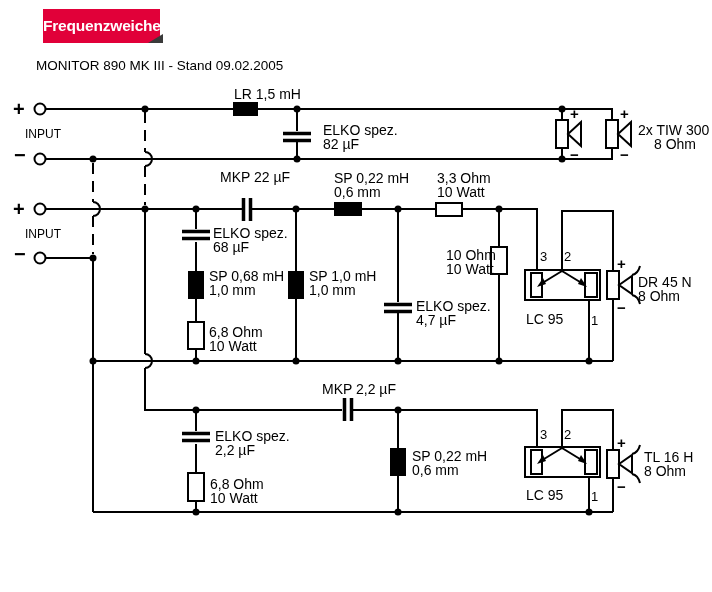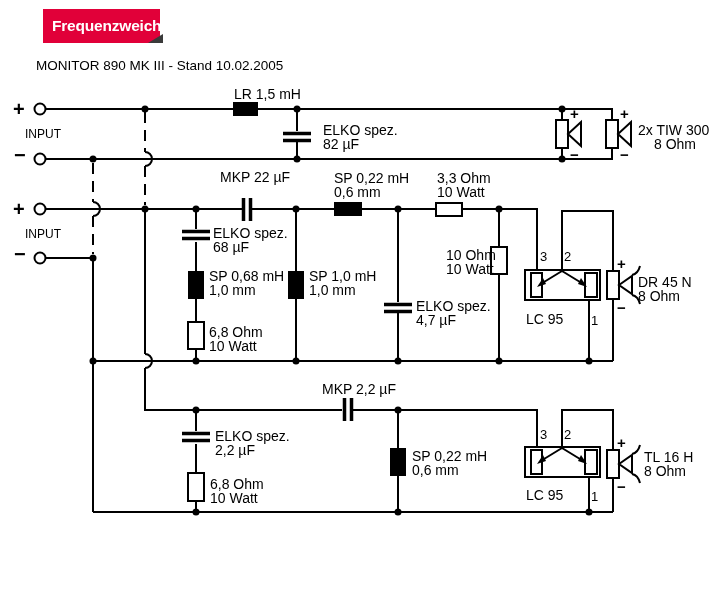--- a/index.html
+++ b/index.html
@@ -1,20 +1,20 @@
 <!DOCTYPE html>
 <html><head>
 <meta charset="utf-8">
 <style>
   html,body{margin:0;padding:0;background:#fff;}
   .stage{position:relative;width:712px;height:592px;background:#fff;overflow:hidden;
          font-family:"Liberation Sans",sans-serif;}
   .logo-flag{position:absolute;left:43px;top:9px;width:117px;height:34px;
              background:#E10039;color:#fff;font-size:15.5px;font-weight:bold;
-             line-height:33px;padding-left:9px;box-sizing:border-box;letter-spacing:-0.2px;}
+             line-height:33px;box-sizing:border-box;letter-spacing:-0.2px;}
   .logo-fold{position:absolute;left:148px;top:34px;width:0;height:0;
              border-left:15px solid transparent;border-bottom:9px solid #3a3a3a;}
   .doc-title{position:absolute;left:36px;top:58px;font-size:13.5px;color:#000;}
   svg{position:absolute;left:0;top:0;}
   svg text{font-family:"Liberation Sans",sans-serif;fill:#000;font-size:14px;}
   text.sign{font-size:15px;font-weight:bold;}
   text.insign{font-size:20px;font-weight:bold;}
   text.small{font-size:12px;}
   text.term{font-size:13px;}
   .w{stroke:#000;stroke-width:2;fill:none;}
@@ -26,21 +26,21 @@
 </style>
 </head>
 <body>
 
 <div class="stage">
 
   <div class="logo-flag" style="background: rgb(225, 0, 57);">
     <span>Frequenzweiche</span>
   </div>
   <div class="logo-fold"></div>
-  <div class="doc-title">MONITOR 890 MK III - Stand 10.02.2005</div>
+  <div class="doc-title">MONITOR 890 MK III - Stand 09.02.2005</div>
 
   <svg width="712" height="592" viewBox="0 0 712 592">
 
     <g>
       <circle class="comp" cx="40" cy="109" r="5.5"></circle>
       <circle class="comp" cx="40" cy="159" r="5.5"></circle>
       <text class="insign" x="13" y="116">+</text>
       <text class="insign" x="14" y="162">−</text>
       <text class="small" x="25" y="138">INPUT</text>
 

